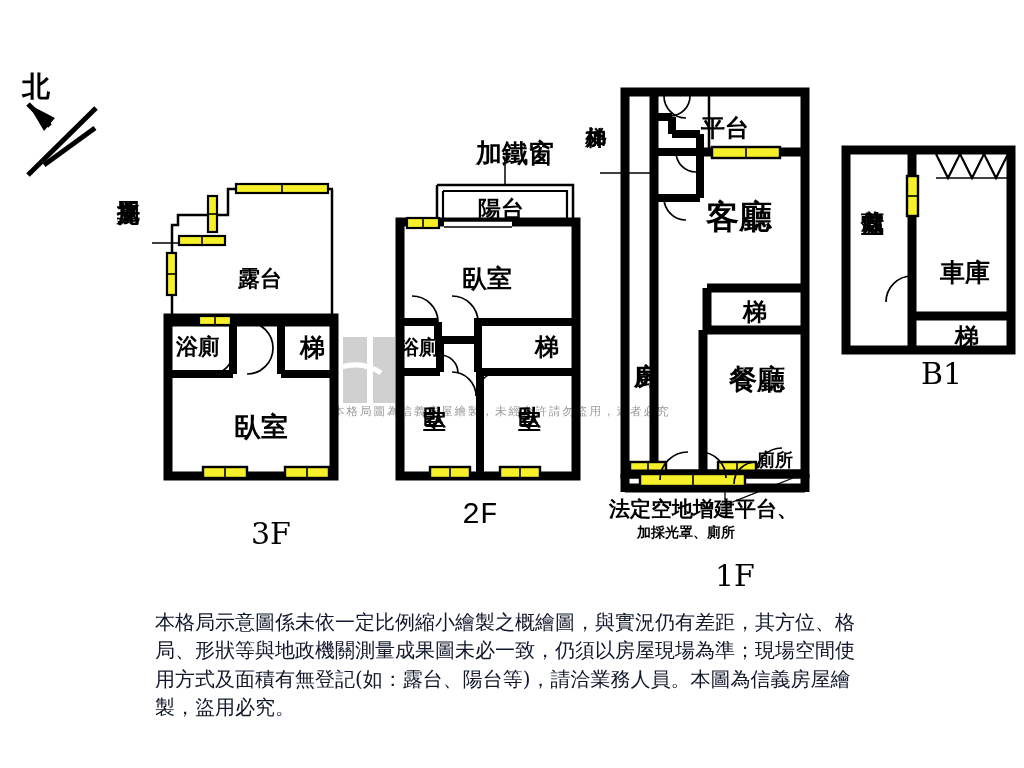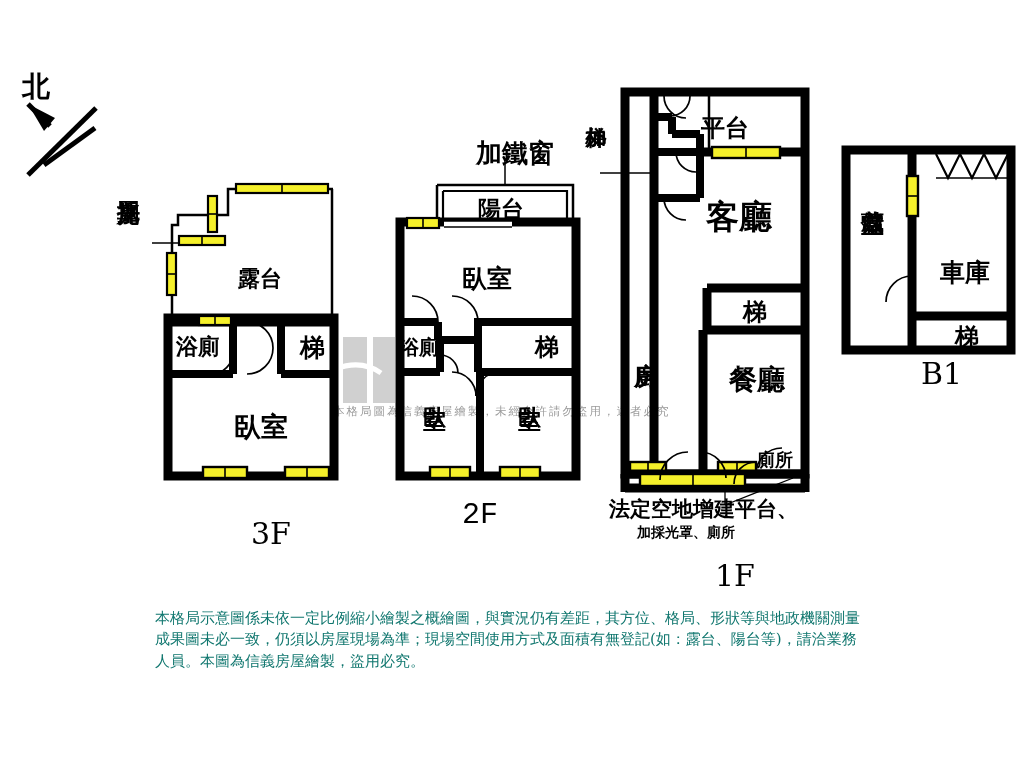--- a/index.html
+++ b/index.html
@@ -12,21 +12,21 @@
   svg{position:absolute;left:0;top:0;width:1024px;height:768px;}
 
   .lbl{position:absolute;color:#000;white-space:nowrap;}
   .room{font-family:"DejaVu Serif","Liberation Serif",serif;font-weight:700;}
   .vert{writing-mode:vertical-rl;text-orientation:upright;line-height:1.0;}
   .floorlbl{font-family:"DejaVu Serif","Liberation Serif",serif;font-size:30px;font-weight:400;}
   .annot{font-family:Liberation Mono, monospace;font-weight:700;margin-left:12px;}
   .disc{
     position:absolute;left:155px;top:608px;width:715px;
     font-family:"DejaVu Serif","Liberation Serif",serif;
-    font-size:15px;line-height:1.42;color:#0f766e;text-align:left;
+    font-size:20px;line-height:1.42;color:#0f172a;text-align:left;
     letter-spacing:0px;
   }
   .wm-text{
     position:absolute;left:333px;top:404px;width:370px;
     font-family:"DejaVu Sans","Liberation Sans",sans-serif;
     font-size:11.5px;color:#9a9a9a;letter-spacing:2.0px;white-space:nowrap;
   }
   .wm-big{
     position:absolute;left:330px;top:330px;
     font-family:"DejaVu Serif","Liberation Serif",serif;

